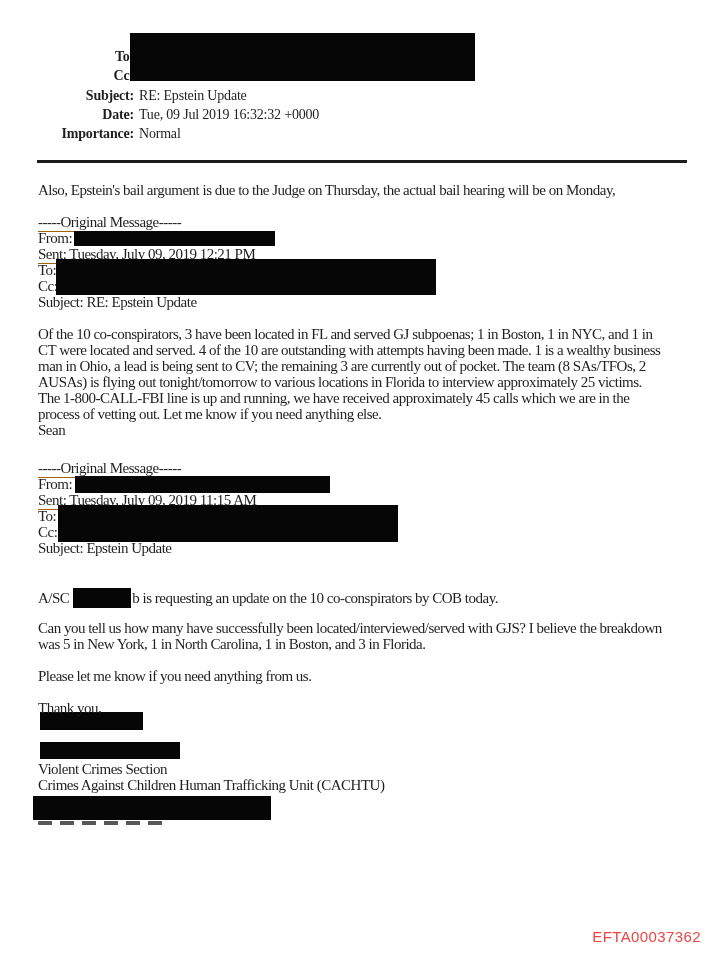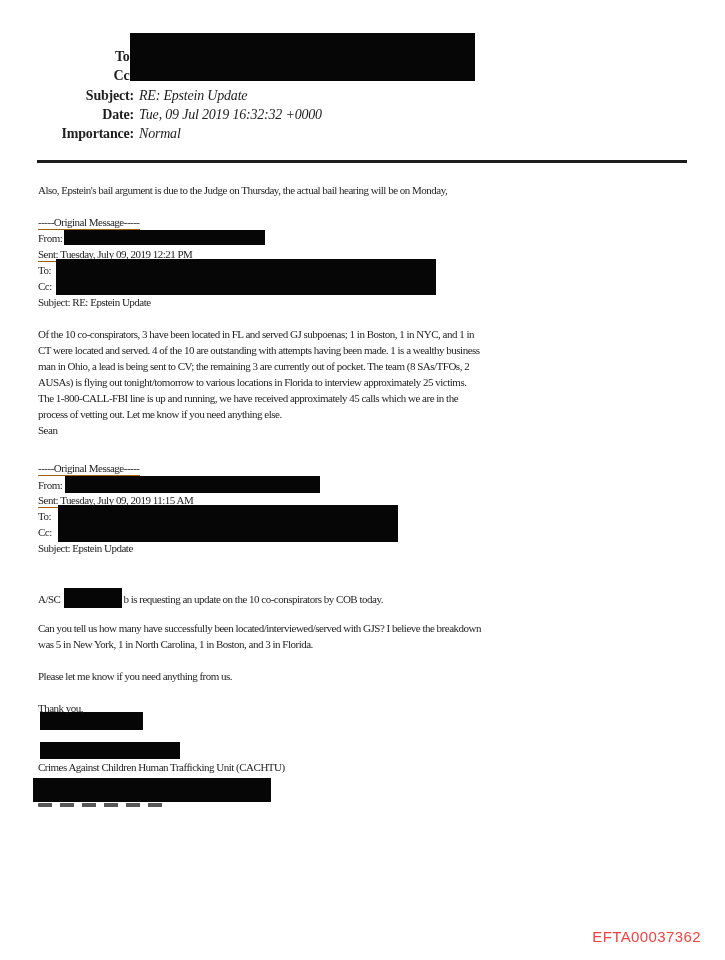--- a/index.html
+++ b/index.html
@@ -11,28 +11,28 @@
     font-family:"Liberation Serif","DejaVu Serif",serif;
     color:#1f1f1f;
   }
   
   .email-header{
     position:absolute;left:40px;top:47px;width:620px;
     font-size:14px;line-height:19.3px;letter-spacing:-0.2px;
   }
   .hrow{display:flex;}
   .hlabel{width:94px;text-align:right;font-weight:bold;flex:0 0 94px;}
-  .hvalue{padding-left:5px;white-space:pre;font-style:italic;}
+  .hvalue{padding-left:5px;white-space:pre;}
   .redaction{background:#060606;}
   .bar-top{position:absolute;left:130px;top:33px;width:345px;height:48px;}
   .hr-line{position:absolute;left:37px;top:160px;width:650px;height:3px;background:#1c1c1c;}
   
   .email-body{
     position:absolute;left:38px;top:182px;width:670px;
-    font-size:11px;letter-spacing:-0.5px;
+    font-size:15px;letter-spacing:-0.5px;
   }
   .line{height:16px;line-height:16px;white-space:pre;position:relative;}
   .multiline{white-space:pre;line-height:16px;position:relative;}
   .sp{height:16px;}
   .u{border-bottom:1px solid #a16207;padding-bottom:1px;}
   
   .bar-inline{display:inline-block;background:#060606;}
   .bar-from1{width:201px;height:15px;vertical-align:-3px;margin-left:2px;}
   .bar-from2{width:255px;height:17px;vertical-align:-4px;margin-left:3px;}
   .bar-greet{width:47px;height:20px;vertical-align:-5px;margin-left:1px;}
@@ -135,20 +135,21 @@
     <div class="multiline">Can you tell us how many have successfully been located/interviewed/served with GJS? I believe the breakdown
 was 5 in New York, 1 in North Carolina, 1 in Boston, and 3 in Florida.</div>
     <div class="sp"></div>
 
     <div class="line">Please let me know if you need anything from us.</div>
     <div class="sp"></div>
 
     <div class="line">Thank you,</div>
     <div class="redaction bar-sig1"></div>
     <div class="redaction bar-sig2"></div>
+    <div class="line sig-line">Violent Crimes Section</div>
     <div class="line">Crimes Against Children Human Trafficking Unit (CACHTU)</div>
     <div class="redaction bar-phone"></div>
     <div class="remnant"></div>
 
   </div>
 
   <div class="bates">EFTA00037362</div>
 
 </div>
 

